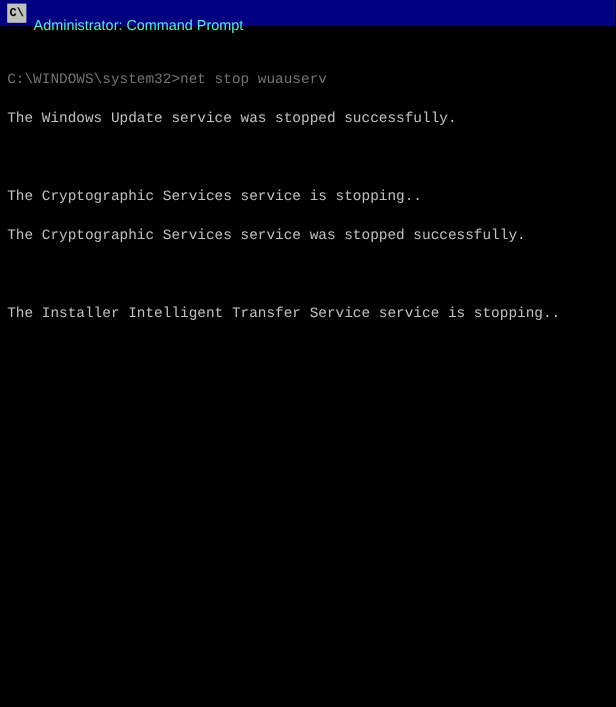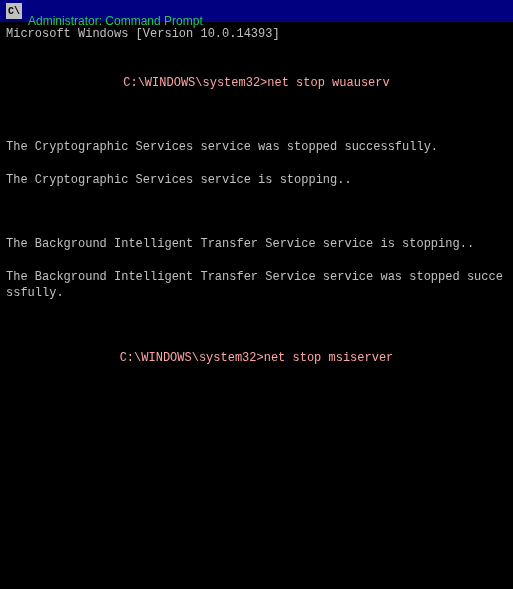--- a/index.html
+++ b/index.html
@@ -33,21 +33,21 @@
       background: #c0c0c0;
       display: flex;
       align-items: center;
       justify-content: center;
       font-size: 10px;
       color: #000;
       font-weight: bold;
     }
 
     .title-bar-text {
-      color: #22c55e;
+      color: #5eead4;
       font-size: 12px;
       font-family: 'Segoe UI', Arial, sans-serif;
       font-weight: normal;
       margin-top: 19px;
     }
 
     .terminal-body {
       background: #000000;
       color: #c0c0c0;
       padding: 4px 6px;
@@ -57,56 +57,54 @@
       white-space: pre-wrap;
       word-break: break-all;
     }
 
     .line {
       display: block;
       color: #c0c0c0;
     }
 
     .line.cmd {
-      color: #fca5a5;
-      text-align: center;
+      color: #737373;
     }
 
     .line.output {
       color: #c0c0c0;
     }
 
     @keyframes blink {
       50% { opacity: 0; }
     }
   </style>
 </head>
 <body>
 
 <div class="title-bar">
   <div class="title-bar-icon">
     <span>C\</span>
   </div>
   <span class="title-bar-text">Administrator: Command Prompt</span>
 </div>
 
-<div class="terminal-body" id="terminal-body"><span class="line output">Microsoft Windows [Version 10.0.14393]</span>
+<div class="terminal-body" id="terminal-body">
 <span class="line blank"></span>
 <span class="line cmd">C:\WINDOWS\system32&gt;net stop wuauserv</span>
+<span class="line output">The Windows Update service was stopped successfully.</span>
 <span class="line blank"></span>
 <span class="line blank"></span>
+<span class="line output">The Cryptographic Services service is stopping..</span>
 <span class="line output">The Cryptographic Services service was stopped successfully.</span>
-<span class="line output">The Cryptographic Services service is stopping..</span>
 <span class="line blank"></span>
 <span class="line blank"></span>
-<span class="line output">The Background Intelligent Transfer Service service is stopping..</span>
-<span class="line output">The Background Intelligent Transfer Service service was stopped successfully.</span>
+<span class="line output">The Installer Intelligent Transfer Service service is stopping..</span>
 <span class="line blank"></span>
 <span class="line blank"></span>
-<span class="line cmd">C:\WINDOWS\system32&gt;net stop msiserver</span>
 <span class="line blank"></span>
 
 <span class="line blank"></span>
 <span class="line blank"></span>
 
 <span class="line blank"></span>
 
 
 
 <span class="line blank"></span>

